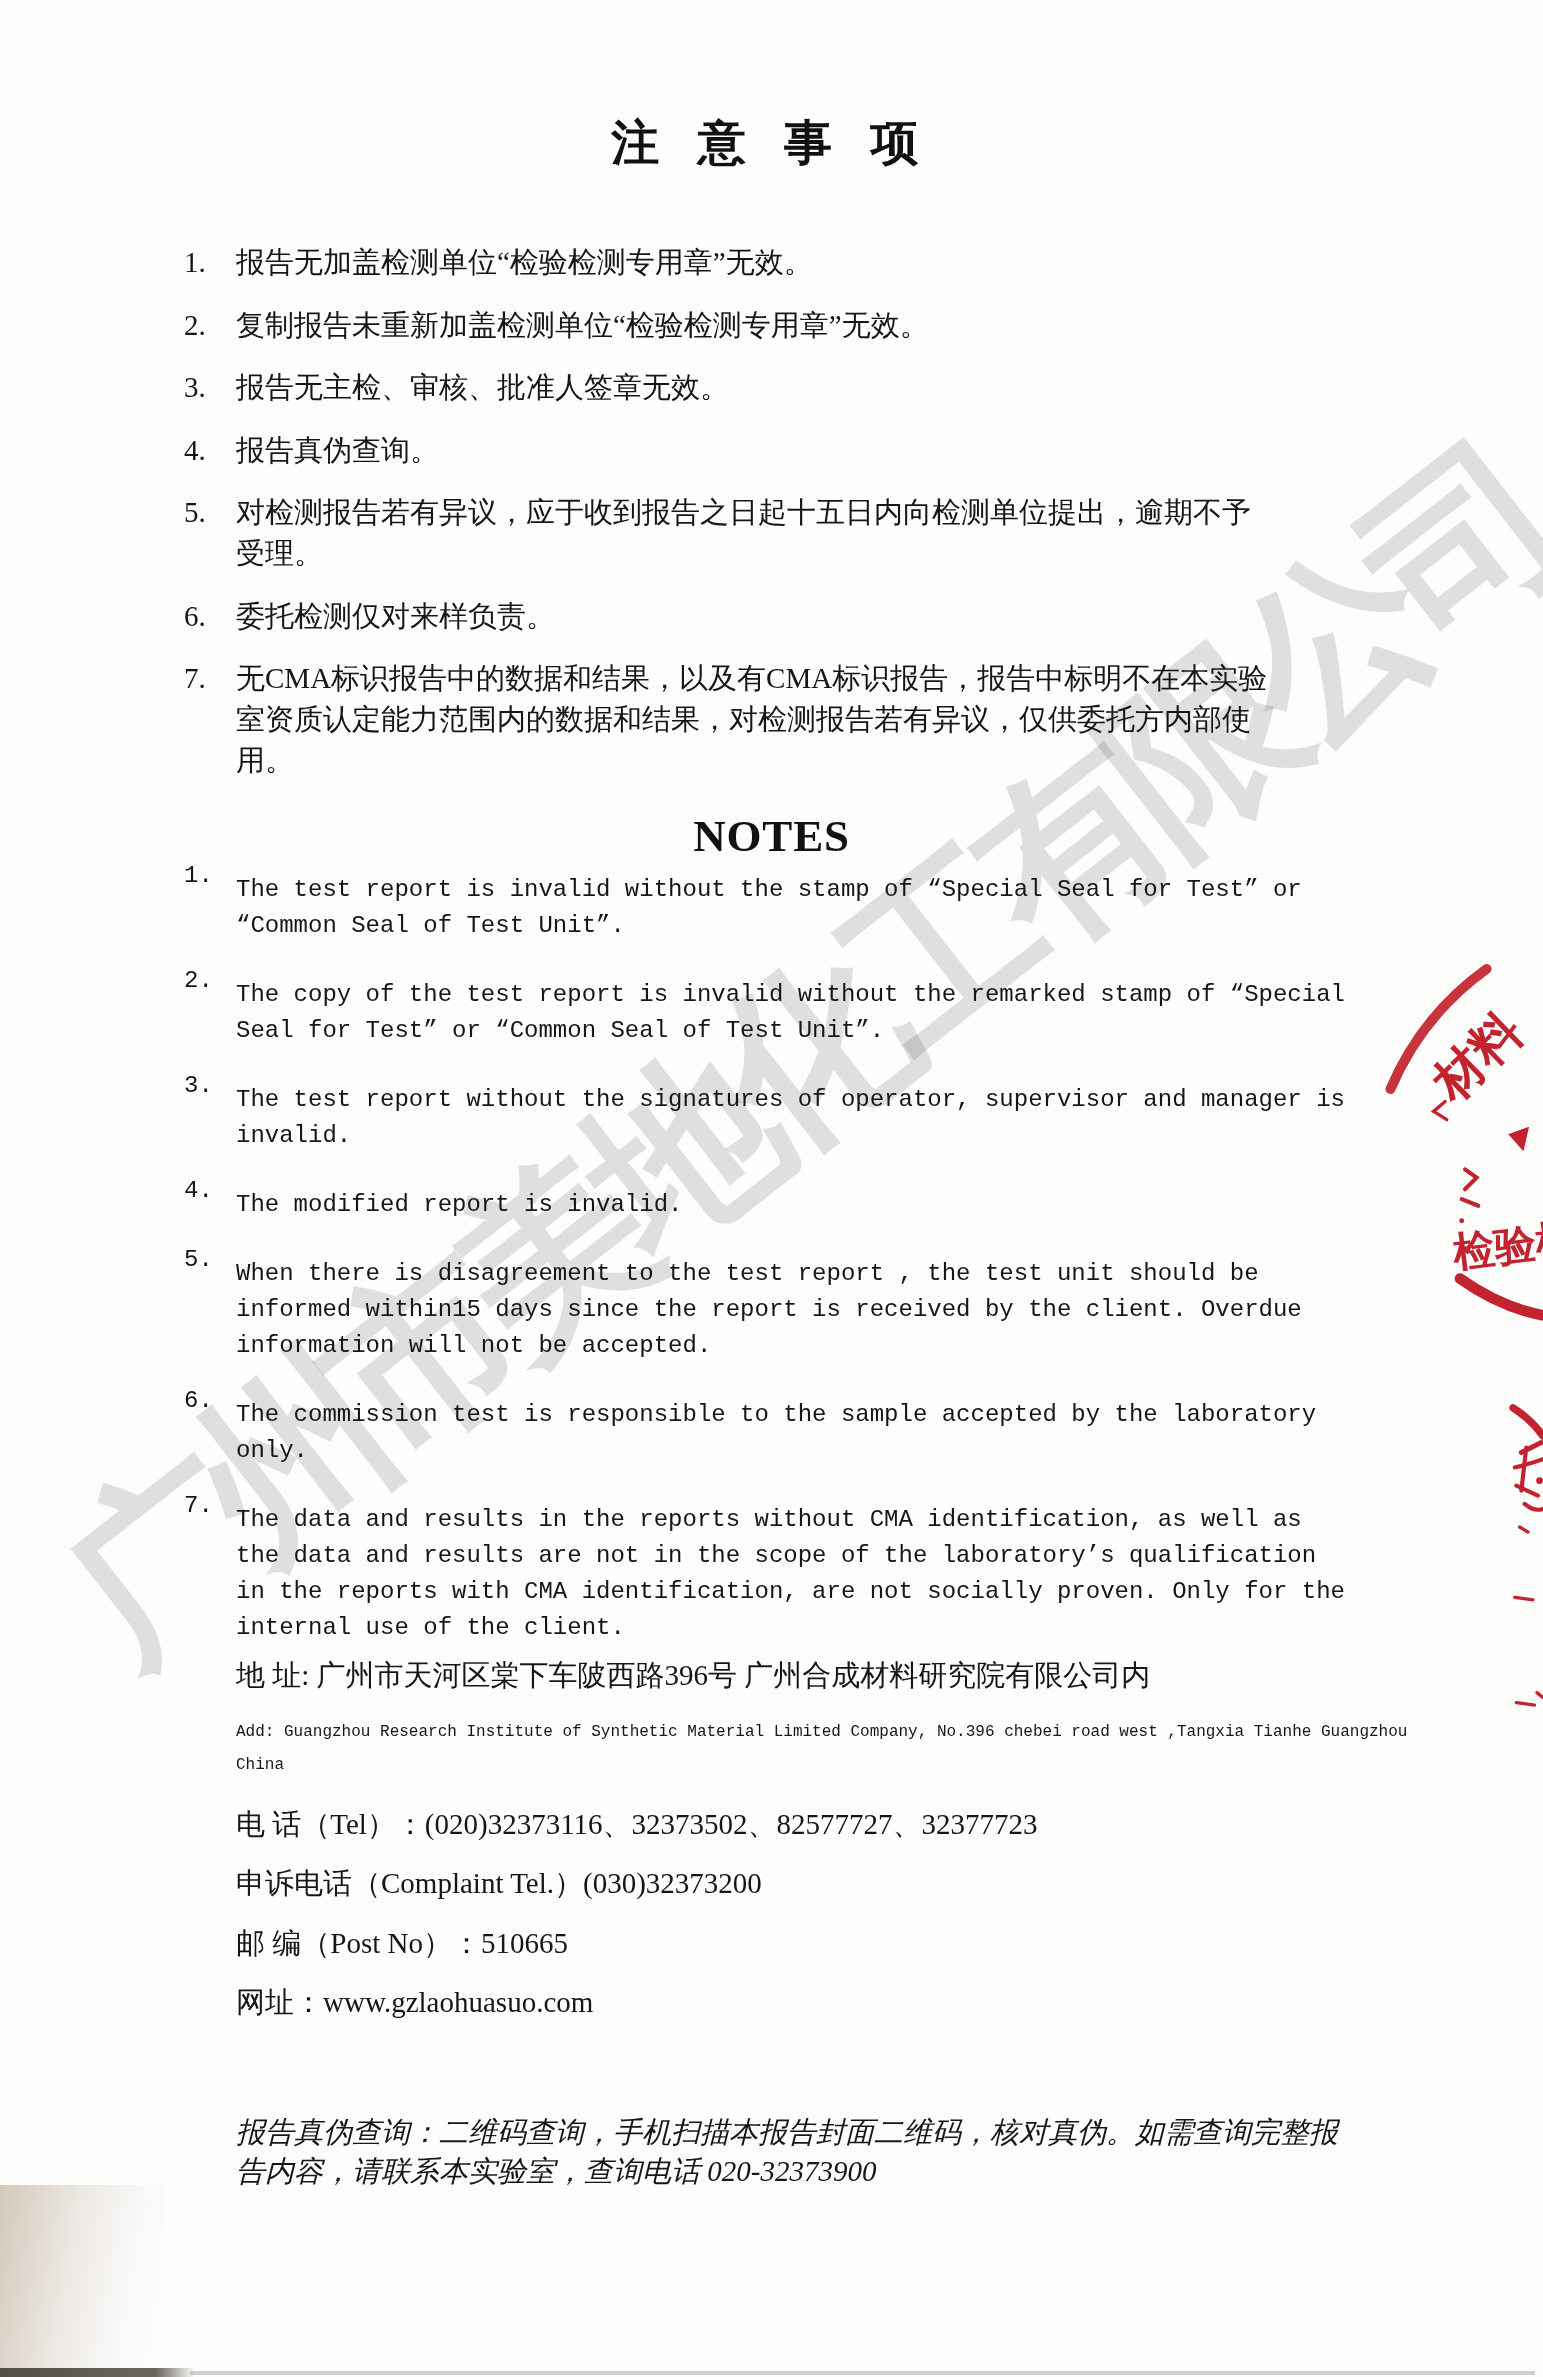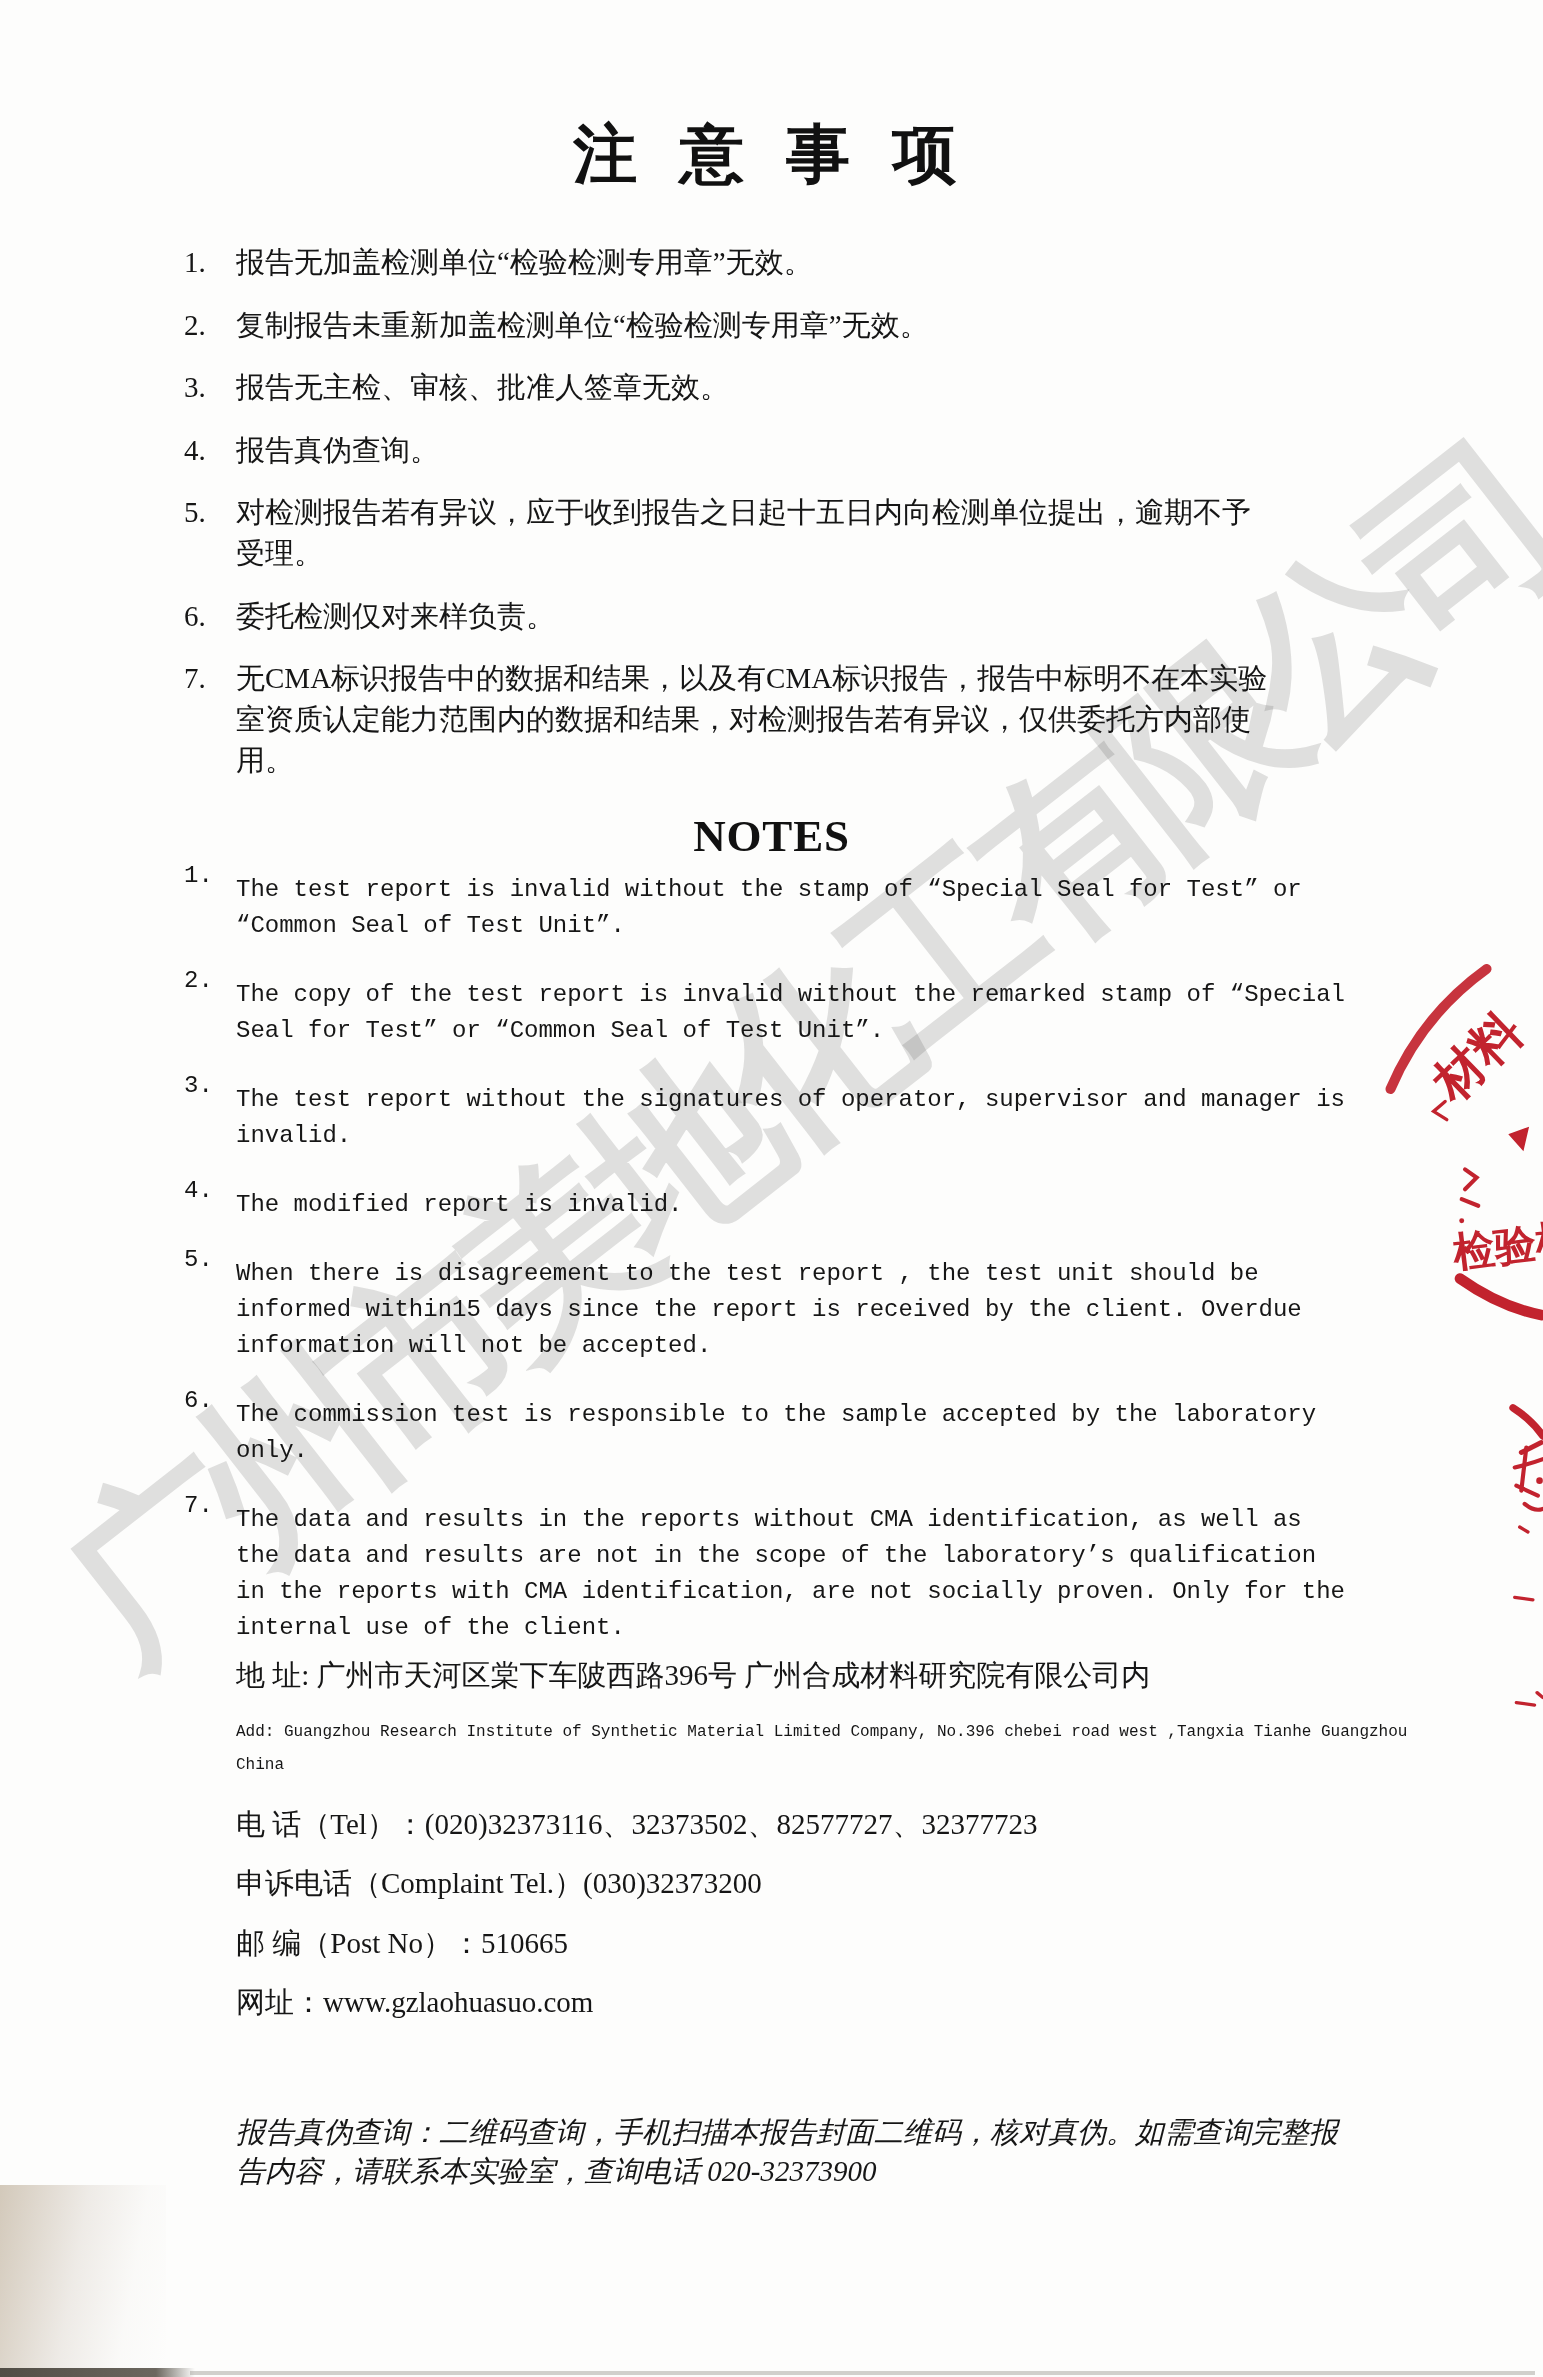--- a/index.html
+++ b/index.html
@@ -4,21 +4,21 @@
 <style>
   html, body { margin:0; padding:0; background:#e8e8e8; }
   .page {
     position:relative; width:1543px; height:2377px;
     background:#fdfdfc; overflow:hidden;
     font-family:"Liberation Serif", serif; color:#161616;
   }
   
   .cn-title {
     position:absolute; top:111px; left:0; width:100%;
-    text-align:center; font-size:64px; font-weight:bold;
+    text-align:center; font-size:48px; font-weight:bold;
     letter-spacing:13.2px; color:#111;
   }
   .en-title {
     position:absolute; top:778px; left:0; width:100%;
     text-align:center; font-size:45px; font-weight:bold;
     font-family:"Liberation Serif", serif; letter-spacing:0.8px; color:#111;margin-top:32px;
   }
   
   .cn-list { position:absolute; top:242px; left:184px; width:1093px; }
   .cn-list .item { display:flex; margin-bottom:21.5px; font-size:29px; line-height:41px; }

